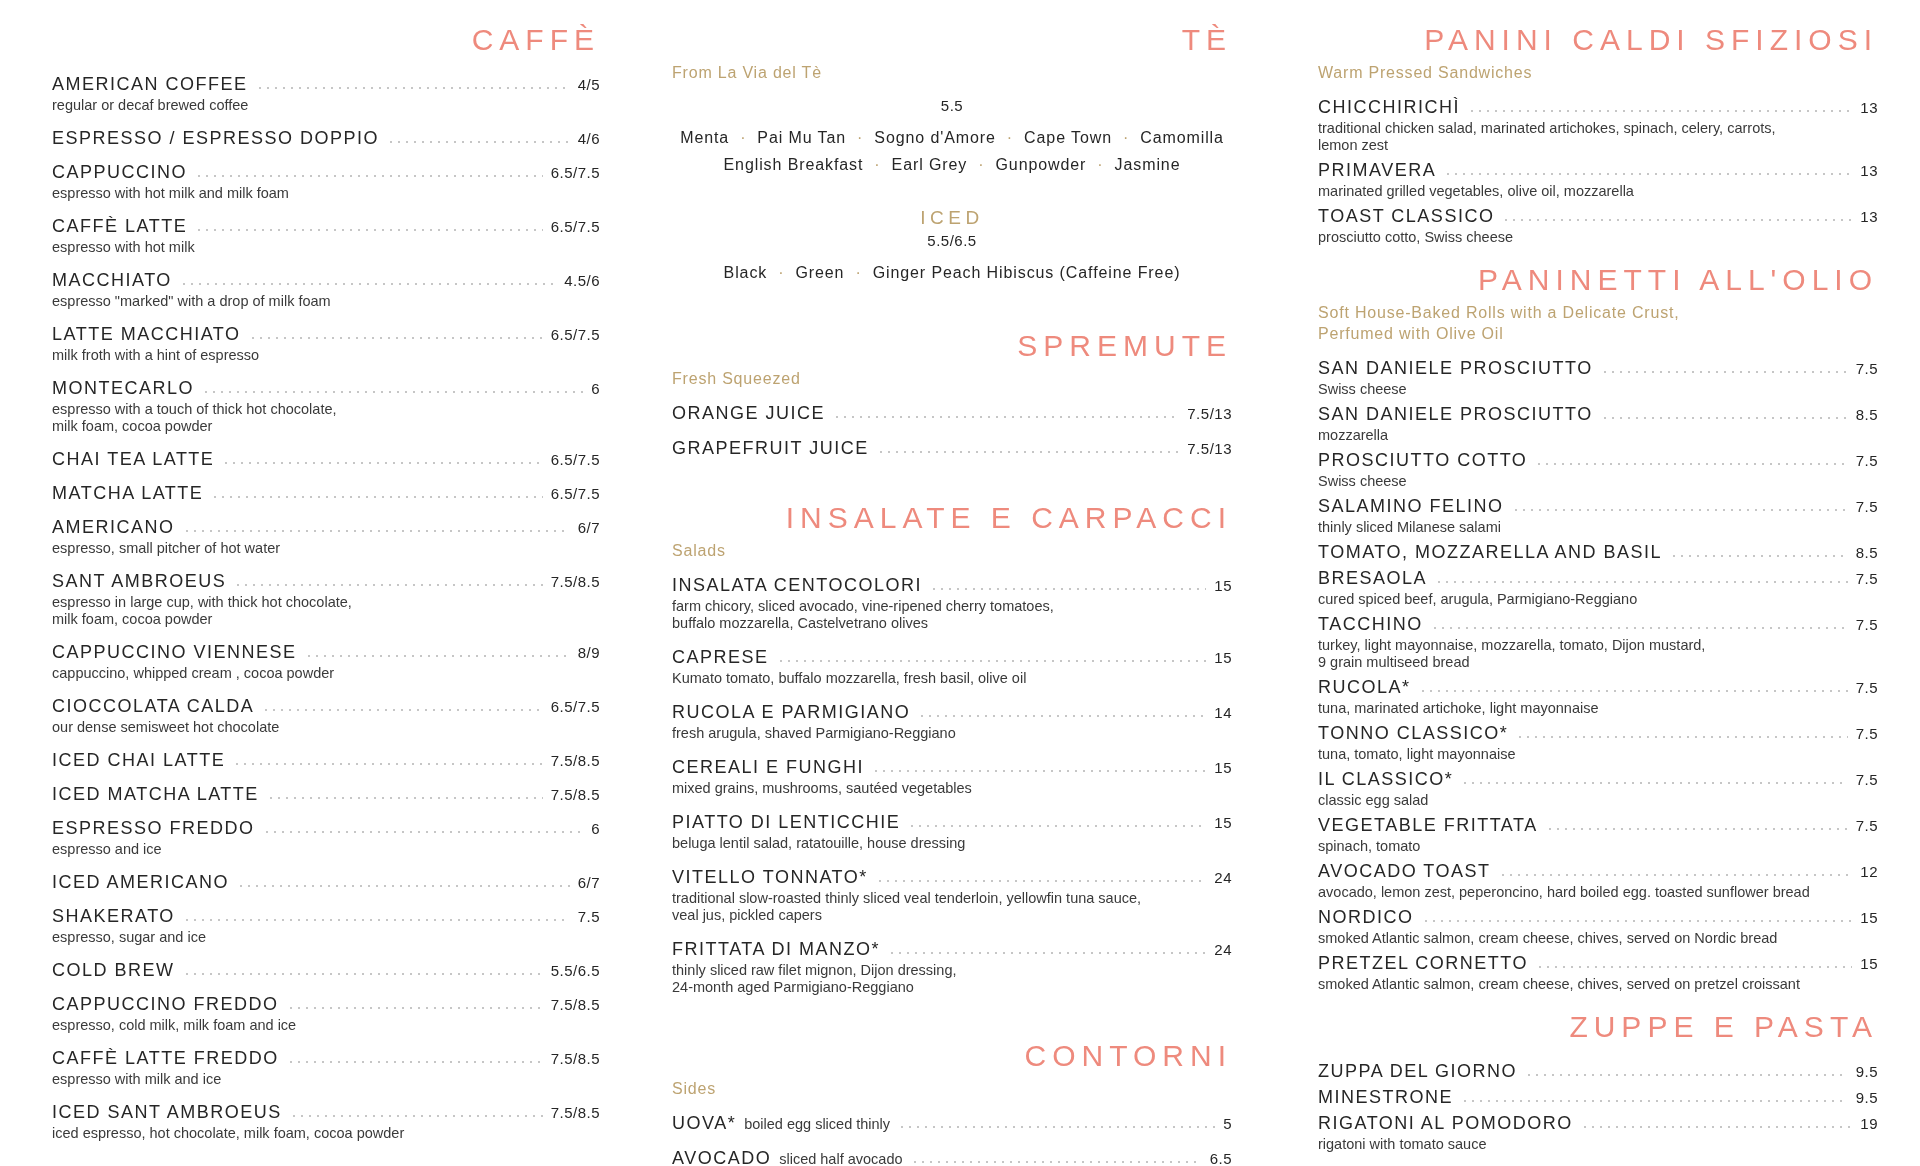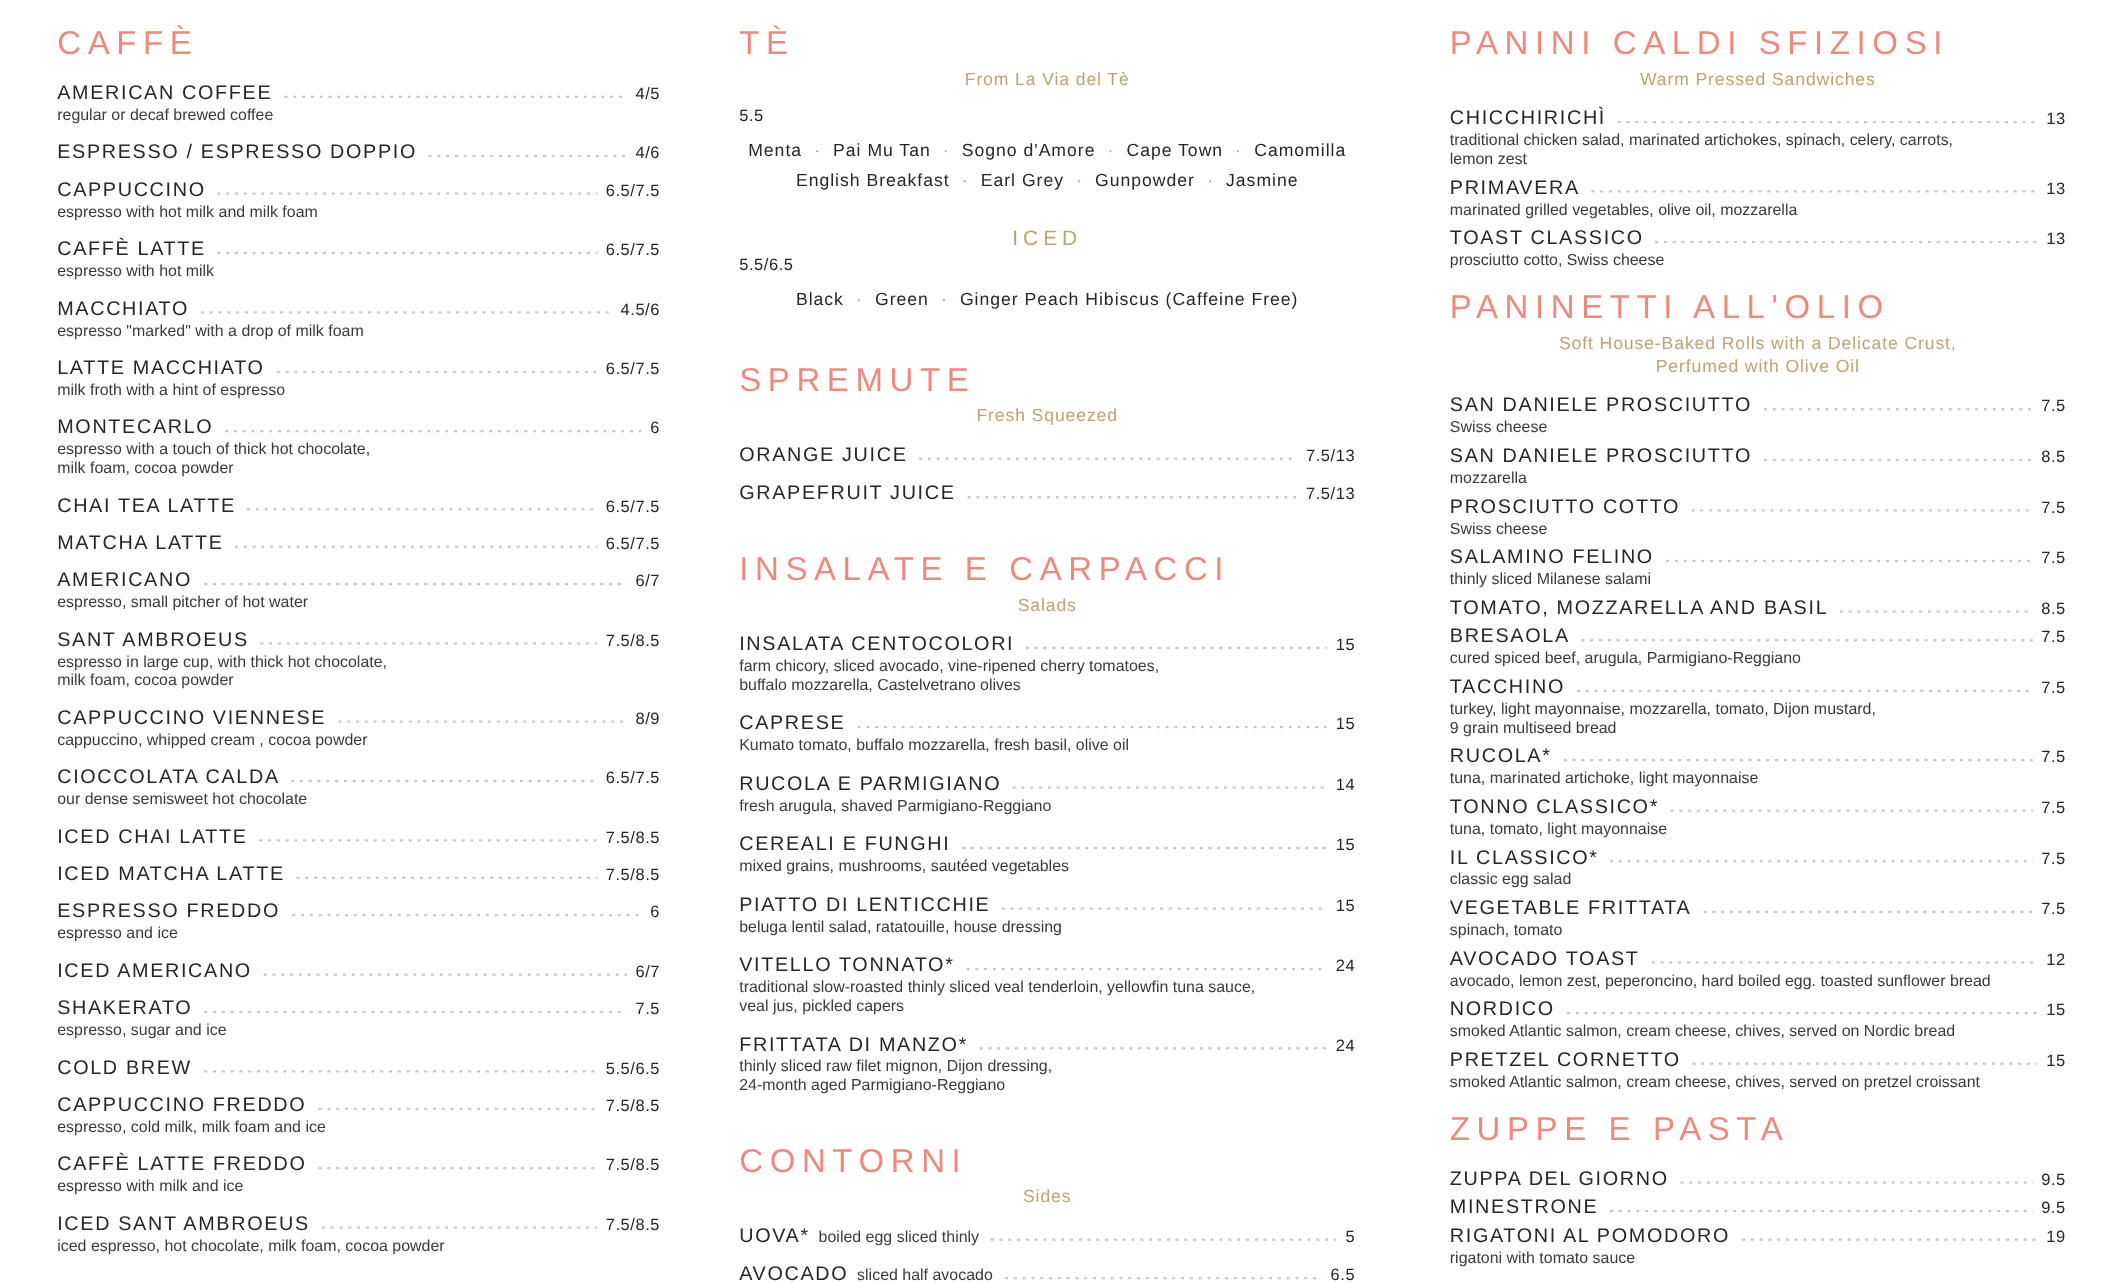--- a/index.html
+++ b/index.html
@@ -22,26 +22,26 @@
   .col1{width:548px;margin-left:52px;}
   .col2{width:560px;margin-left:72px;}
   .col3{width:560px;margin-left:86px;}
 
   .menu-section{margin-top:0;}
   .col2 .menu-section + .menu-section{margin-top:42px;}
   .col3 .menu-section + .menu-section{margin-top:16px;}
 
   .section-title{
     font-size:30px;font-weight:400;letter-spacing:6px;
-    color:var(--accent);text-align:left;line-height:36px;
+    color:var(--accent);text-align:right;line-height:36px;
     margin-bottom:16px;white-space:nowrap;
   }
   .has-subtitle .section-title{margin-bottom:4px;}
   .section-subtitle{
-    text-align:center;color:var(--gold);font-size:16px;
+    color:var(--gold);font-size:16px;
     letter-spacing:0.8px;line-height:21px;margin-bottom:14px;
     white-space:pre-line;
   }
 
   .menu-item{}
   .col1 .menu-item{margin-bottom:14px;}
   .col2 .menu-item{margin-bottom:15px;}
   .col3 .menu-item{margin-bottom:6px;}
   .item-row{display:flex;align-items:baseline;}
   .item-name{
@@ -56,21 +56,21 @@
     align-self:flex-end;margin-bottom:5px;
     background:radial-gradient(circle,var(--dots) 1.1px,transparent 1.4px) left center / 8px 2px repeat-x;
   }
   .item-price{font-size:15px;letter-spacing:0.5px;white-space:nowrap;}
   .item-desc{
     font-size:14.5px;color:var(--desc);line-height:17px;margin-top:3px;
     white-space:pre-line;
   }
 
   
-  .tea-price{text-align:left;font-size:15px;margin-top:2px;letter-spacing:0.5px;}
+  .tea-price{text-align:center;font-size:15px;margin-top:2px;letter-spacing:0.5px;}
   .tea-lines{margin-top:10px;}
   .tea-line{
     text-align:center;font-size:16px;letter-spacing:0.9px;
     line-height:27px;color:var(--text);
   }
   .dot-sep{color:var(--gold);margin:0 11px;}
   .tea-subheading{
     text-align:center;color:var(--gold);font-size:19px;
     letter-spacing:4.5px;margin-top:28px;line-height:24px;
   }

